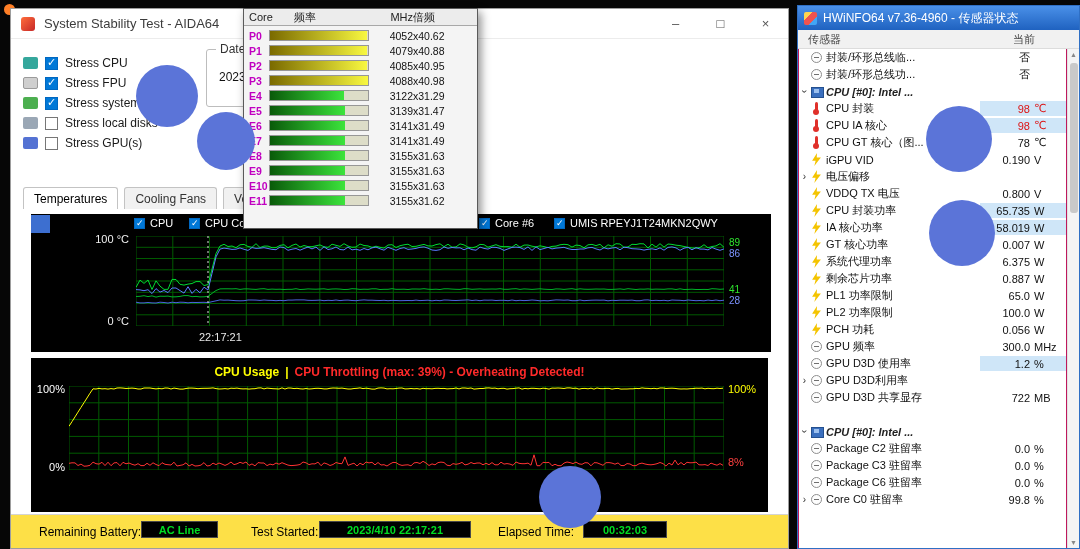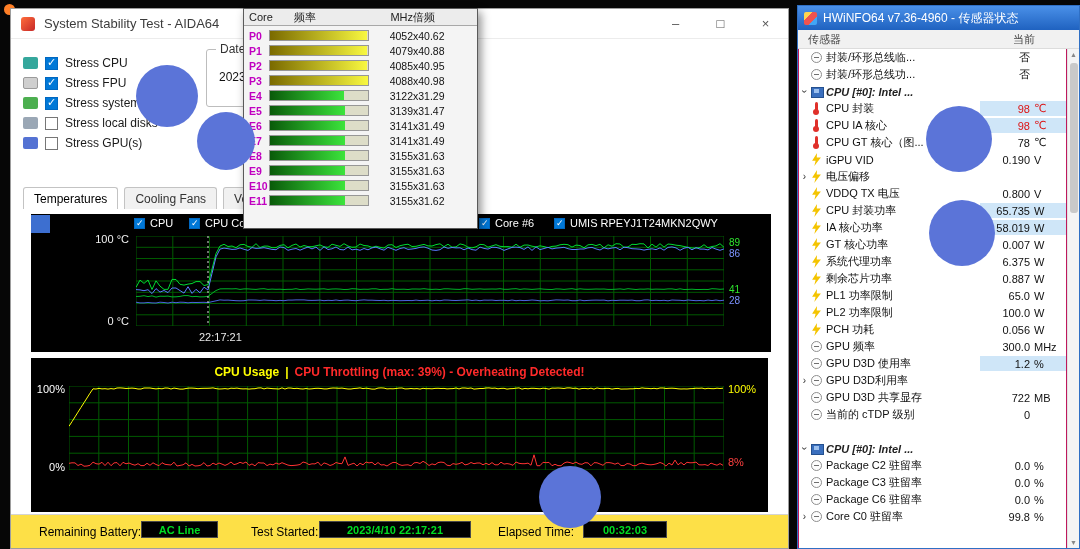--- a/index.html
+++ b/index.html
@@ -488,29 +488,20 @@
         </div>
         <div class="hw-row">
           <span class="chev"></span>
           <span class="ricon minus"></span>
           <span class="hw-label">GPU D3D 共享显存</span>
           <span class="hw-valwrap">
             <span class="hw-val">722</span>
             <span class="hw-unit">MB</span>
           </span>
         </div>
-        <div class="hw-row">
-          <span class="chev"></span>
-          <span class="ricon minus"></span>
-          <span class="hw-label">当前的 cTDP 级别</span>
-          <span class="hw-valwrap">
-            <span class="hw-val">0</span>
-            <span class="hw-unit"></span>
-          </span>
-        </div>
         <div class="hw-row spacer"></div>
         <div class="hw-row section">
           <span class="chev down">›</span>
           <span class="ricon chip"></span>
           <span class="hw-label">CPU [#0]: Intel ...</span>
           <span class="hw-valwrap">
             <span class="hw-val"></span>
             <span class="hw-unit"></span>
           </span>
         </div>

